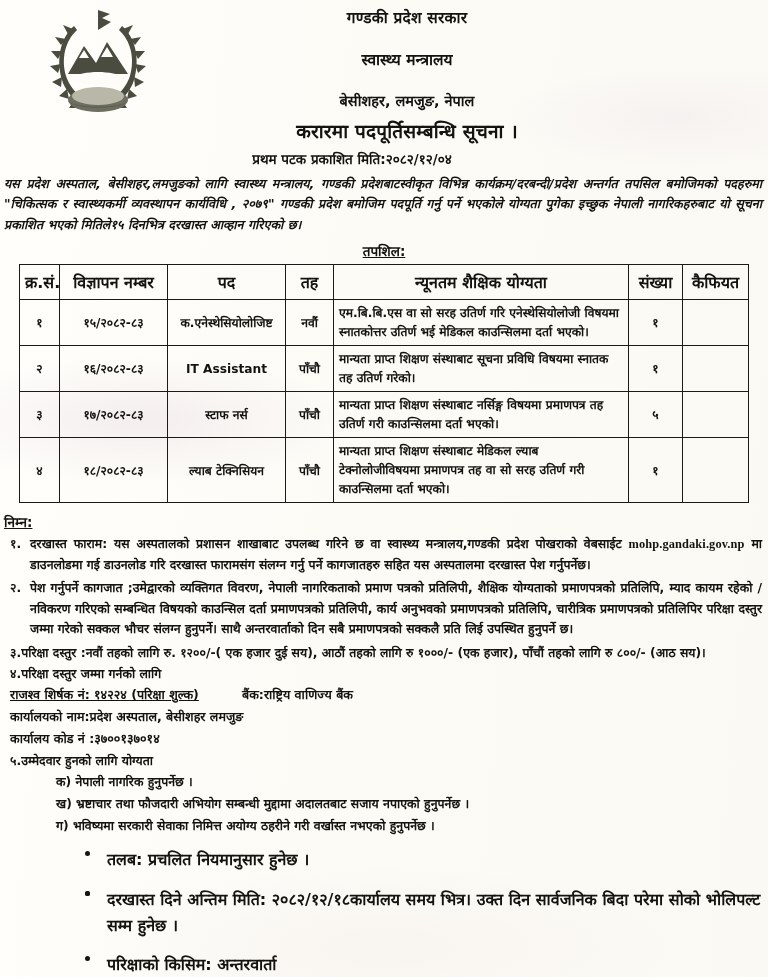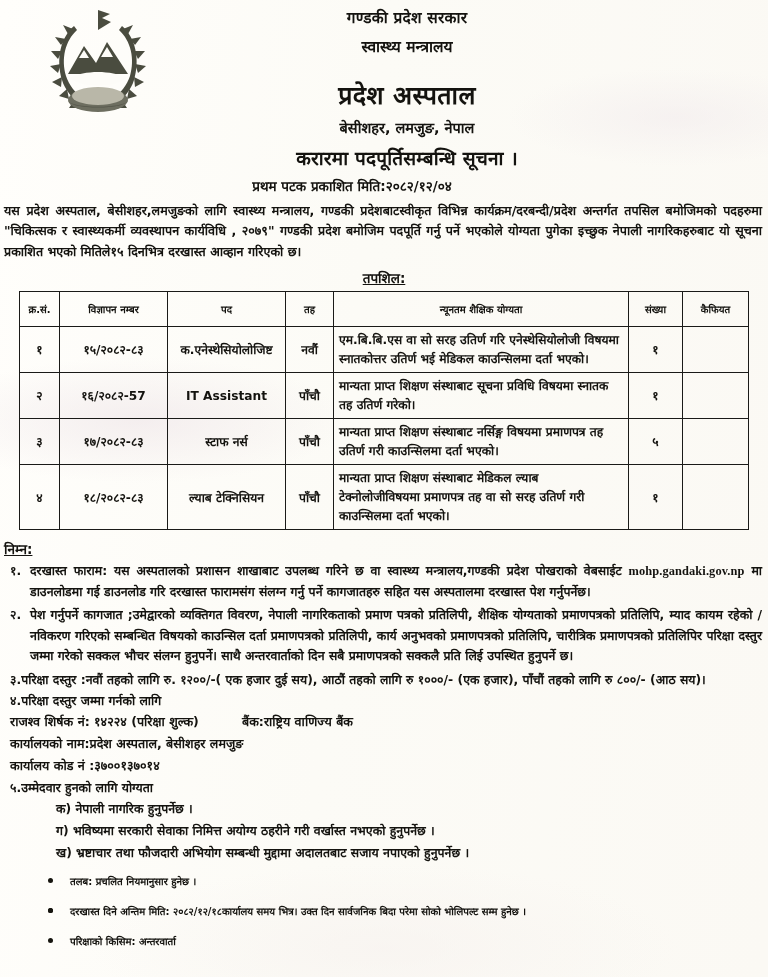--- a/index.html
+++ b/index.html
@@ -56,21 +56,21 @@
   .header-text {
     flex: 1;
     text-align: center;
     padding-right: 150px;
     padding-top: 2px;
   }
   .h-line1 {
     font-size: 15.5px;
     font-weight: 600;
     letter-spacing: .2px;
-    margin-bottom: 7px;
+    margin-bottom: 20px;
   }
   .h-line2 {
     font-size: 15.5px;
     font-weight: 600;
     margin-bottom: 20px;
   }
   .h-title {
     font-size: 25px;
     font-weight: 700;
     letter-spacing: .4px;
@@ -94,20 +94,21 @@
     padding-right: 64px;
   }
 
   
   .intro {
     font-size: 12.6px;
     line-height: 1.62;
     text-align: justify;
     padding: 6px 6px 0 4px;
     font-weight: 600;
+    font-style: italic;
   }
 
   
   .tapasil {
     text-align: center;
     font-size: 13.5px;
     font-weight: 700;
     text-decoration: underline;
     margin: 7px 0 4px 0;
   }
@@ -122,21 +123,21 @@
   table.vac th, table.vac td {
     border: 1.3px solid #1a1a18;
     padding: 4px 5px;
     font-size: 12.2px;
     vertical-align: middle;
   }
   table.vac th {
     text-align: center;
     font-weight: 700;
     height: 26px;
-    font-size: 10px;
+    font-size: 16px;
   }
   td.c-sn, td.c-adv, td.c-post, td.c-level, td.c-num {
     text-align: center;
     font-weight: 600;
   }
   td.c-qual {
     text-align: left;
     line-height: 1.52;
     font-weight: 600;
   }
@@ -185,41 +186,42 @@
     padding: 0 6px 0 10px;
     text-align: left;
   }
   .bank-block {
     padding: 0 6px 0 10px;
     font-size: 12.6px;
     line-height: 1.74;
     font-weight: 700;
   }
   .bank-row { display: flex; }
-  .bank-row .bk-a { min-width: 232px; }
+  .bank-row .bk-a { min-width: 232px; text-decoration: underline; }
   .sub-list {
     padding: 0 18px 0 56px;
     font-size: 12.4px;
     line-height: 1.78;
     font-weight: 600;
   }
 
   
   ul.bullets {
     list-style: none;
     margin: 10px 0 0 0;
     padding: 0 6px 0 70px;
   }
   ul.bullets > li {
     position: relative;
-    font-size: 10px;
+    font-size: 16px;
     line-height: 1.6;
     margin-bottom: 14px;
     font-weight: 600;
     text-align: left;
+    margin-left: 37px;
   }
   ul.bullets > li .dot {
     position: absolute;
     left: -22px;
     top: 4px;
     width: 5px;
     height: 5px;
     background: #16150f;
     border-radius: 50%;
   }
@@ -272,21 +274,20 @@
             <ellipse cx="54" cy="88" rx="26" ry="9" fill="#b9b7a8"></ellipse>
             <path d="M24 92 C24 102 84 102 84 92 C84 101 24 101 24 92 Z" fill="#55564a"></path>
           </g>
         </svg>
       </div>
     </div>
 
     <div class="header-text">
       <div class="h-line1">गण्डकी प्रदेश सरकार</div>
       <div class="h-line2">स्वास्थ्य मन्त्रालय</div>
-      <div class="h-title">प्रदेश अस्पताल</div>
       <div class="h-line4">बेसीशहर, लमजुङ, नेपाल</div>
       <div class="h-notice">करारमा पदपूर्तिसम्बन्धि सूचना ।</div>
     </div>
   </div>
 
   <div class="pub-date">प्रथम पटक प्रकाशित मिति:२०८२/१२/०४</div>
 
   <div class="intro">यस प्रदेश अस्पताल, बेसीशहर,लमजुङको लागि स्वास्थ्य मन्त्रालय, गण्डकी प्रदेशबाटस्वीकृत विभिन्न कार्यक्रम/दरबन्दी/प्रदेश अन्तर्गत तपसिल बमोजिमको पदहरुमा "चिकित्सक र स्वास्थ्यकर्मी व्यवस्थापन कार्यविधि , २०७९" गण्डकी प्रदेश बमोजिम पदपूर्ति गर्नु पर्ने भएकोले योग्यता पुगेका इच्छुक नेपाली नागरिकहरुबाट यो सूचना प्रकाशित भएको मितिले१५ दिनभित्र दरखास्त आव्हान गरिएको छ।</div>
 
   <div class="tapasil">तपशिल:</div>
@@ -317,21 +318,21 @@
         <td class="c-sn">१</td>
         <td class="c-adv">१५/२०८२-८३</td>
         <td class="c-post">क.एनेस्थेसियोलोजिष्ट</td>
         <td class="c-level">नवौं</td>
         <td class="c-qual">एम.बि.बि.एस वा सो सरह उतिर्ण गरि एनेस्थेसियोलोजी विषयमा स्नातकोत्तर उतिर्ण भई मेडिकल काउन्सिलमा दर्ता भएको।</td>
         <td class="c-num">१</td>
         <td class="c-rem"></td>
       </tr>
       <tr>
         <td class="c-sn">२</td>
-        <td class="c-adv">१६/२०८२-57</td>
+        <td class="c-adv">१६/२०८२-८३</td>
         <td class="c-post">IT Assistant</td>
         <td class="c-level">पाँचौ</td>
         <td class="c-qual">मान्यता प्राप्त शिक्षण संस्थाबाट सूचना प्रविधि विषयमा स्नातक तह उतिर्ण गरेको।</td>
         <td class="c-num">१</td>
         <td class="c-rem"></td>
       </tr>
       <tr>
         <td class="c-sn">३</td>
         <td class="c-adv">१७/२०८२-८३</td>
         <td class="c-post">स्टाफ नर्स</td>
@@ -375,22 +376,22 @@
       <span>बैंक:राष्ट्रिय वाणिज्य बैंक</span>
     </div>
     <div>कार्यालयको नाम:प्रदेश अस्पताल, बेसीशहर लमजुङ</div>
     <div>कार्यालय कोड नं :३७००१३७०१४</div>
   </div>
 
   <div class="flat-line">५.उम्मेदवार हुनको लागि योग्यता</div>
 
   <div class="sub-list">
     <div>क) नेपाली नागरिक हुनुपर्नेछ ।</div>
+    <div>ख) भ्रष्टाचार तथा फौजदारी अभियोग सम्बन्धी मुद्दामा अदालतबाट सजाय नपाएको हुनुपर्नेछ ।</div>
     <div>ग) भविष्यमा सरकारी सेवाका निमित्त अयोग्य ठहरीने गरी वर्खास्त नभएको हुनुपर्नेछ ।</div>
-    <div>ख) भ्रष्टाचार तथा फौजदारी अभियोग सम्बन्धी मुद्दामा अदालतबाट सजाय नपाएको हुनुपर्नेछ ।</div>
   </div>
 
   <ul class="bullets">
     <li>
       <span class="dot"></span>
       <span>तलब: प्रचलित नियमानुसार हुनेछ ।</span>
     </li>
     <li>
       <span class="dot"></span>
     </li>

